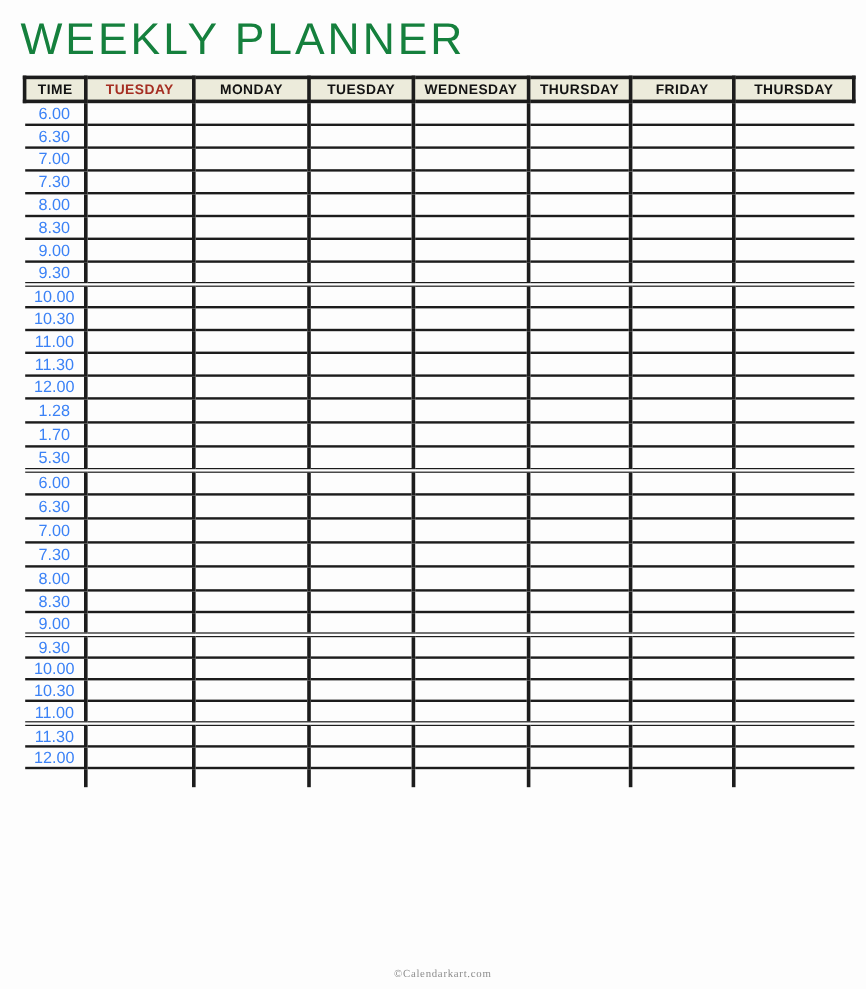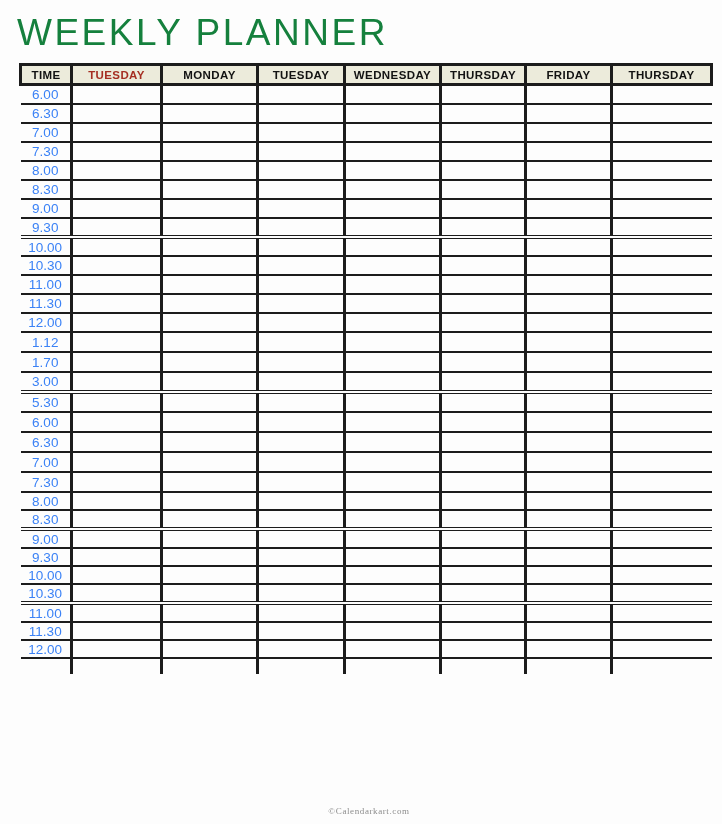--- a/index.html
+++ b/index.html
@@ -241,41 +241,31 @@
           <td class="time-cell">12.00</td>
           <td></td>
           <td></td>
           <td></td>
           <td></td>
           <td></td>
           <td></td>
           <td></td>
         </tr>
         <tr>
-          <td class="time-cell">1.12</td>
+          <td class="time-cell">1.28</td>
           <td></td>
           <td></td>
           <td></td>
           <td></td>
           <td></td>
           <td></td>
           <td></td>
         </tr>
         <tr>
           <td class="time-cell">1.70</td>
-          <td></td>
-          <td></td>
-          <td></td>
-          <td></td>
-          <td></td>
-          <td></td>
-          <td></td>
-        </tr>
-        <tr>
-          <td class="time-cell">3.00</td>
           <td></td>
           <td></td>
           <td></td>
           <td></td>
           <td></td>
           <td></td>
           <td></td>
         </tr>
         <tr>
           <td class="time-cell">5.30</td>

